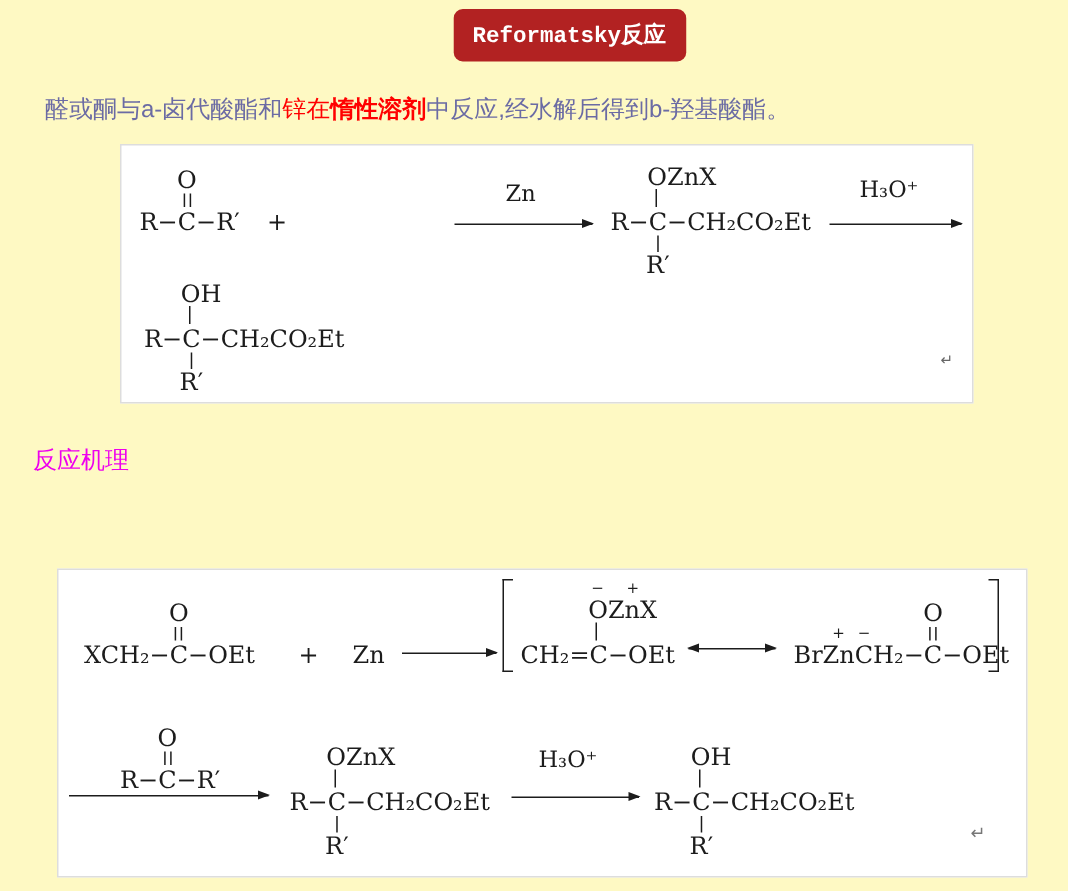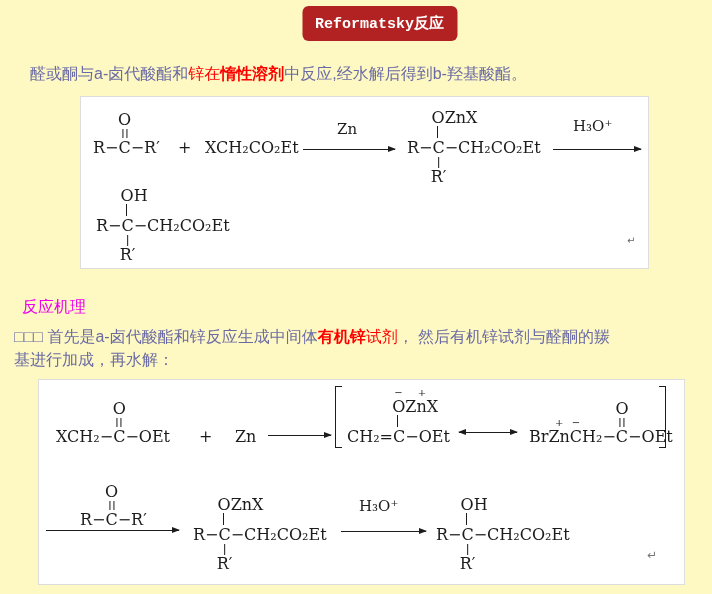--- a/index.html
+++ b/index.html
@@ -74,21 +74,20 @@
 
   <div class="p1"><span>醛或酮与a-卤代酸酯和</span><span class="red">锌在</span><span class="redb">惰性溶剂</span><span>中反应,经水解后得到b-羟基酸酯。</span></div>
 
   <div class="box box1">
     <span class="chem" style="left:12px;top:41px;"><span>R−</span><span class="catom"><span class="tg">
             <span>O</span>
             <span class="dbond"></span>
           </span><span>C</span></span><span>−R′</span></span>
 
     <span class="chem" style="left:97px;top:41px;">+</span>
-    <span class="chem" style="left:124px;top:41px;">XCH₂CO₂Et</span>
 
     <span class="alabel" style="left:256px;top:23px;">Zn</span>
     <div class="aline" style="left:222px;top:52px;width:92px;"></div>
 
     <span class="chem" style="left:326px;top:41px;"><span>R−</span><span class="catom"><span class="tg la">
             <span>OZnX</span>
             <span class="sbond"></span>
           </span><span>C</span><span class="bg">
             <span class="sbond"></span>
             <span>R′</span>
@@ -103,21 +102,20 @@
           </span><span>C</span><span class="bg">
             <span class="sbond"></span>
             <span>R′</span>
           </span></span><span>−CH₂CO₂Et</span></span>
 
     <span class="mark1">↵</span>
   </div>
 
   <div class="mech-heading">反应机理</div>
 
-  <div class="p2"><span>□□□ 首先是a-卤代酸酯和锌反应生成中间体</span><span class="redb">有机锌</span><span class="red">试剂</span><span>， 然后有机锌试剂与醛酮的羰</span><br><span>基进行加成，再水解：</span></div>
 
   <div class="box box2">
     <span class="chem" style="left:17px;top:47px;"><span>XCH₂−</span><span class="catom"><span class="tg">
             <span>O</span>
             <span class="dbond"></span>
           </span><span>C</span></span><span>−OEt</span></span>
 
     <span class="chem" style="left:160px;top:47px;">+</span>
     <span class="chem" style="left:196px;top:47px;">Zn</span>
     <div class="aline" style="left:229px;top:55px;width:63px;"></div>

